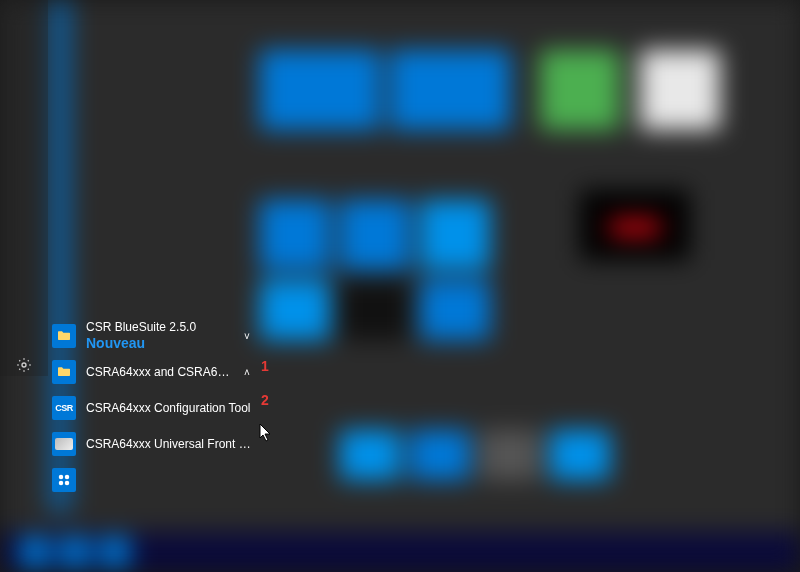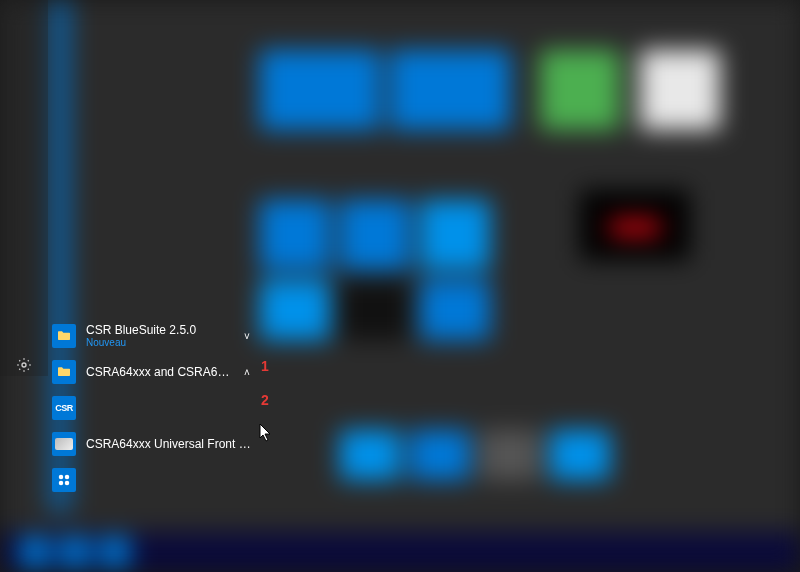--- a/index.html
+++ b/index.html
@@ -103,22 +103,23 @@
     .app-label {
       color: #fff;
       font-size: 12px;
       line-height: 1.2;
       white-space: nowrap;
       overflow: hidden;
       text-overflow: ellipsis;
     }
     .app-sublabel {
       color: #2196F3;
-      font-size: 10px;
+      font-size: 14px;
       line-height: 1.2;
+      font-weight: bold;
     }
     .expand-caret {
       color: #fff;
       font-size: 10px;
       margin-left: 4px;
       width: 14px;
       display: flex;
       justify-content: center;
     }
     .annotation {
@@ -202,20 +203,23 @@
       <div class="app-text">
         <div class="app-label">CSRA64xxx and CSRA63xxx Tools</div>
       </div>
       <div class="expand-caret">˄</div>
     </div>
 
     <div class="app-item">
       <div class="app-icon csr-icon">
         <span>CSR</span>
       </div>
+      <div class="app-text">
+        <div class="app-label">CSRA64xxx Configuration Tool</div>
+      </div>
     </div>
 
     <div class="app-item">
       <div class="app-icon ufe-icon">
         <div class="ufe-icon-inner"></div>
       </div>
       <div class="app-text">
         <div class="app-label">CSRA64xxx Universal Front End</div>
       </div>
     </div>

